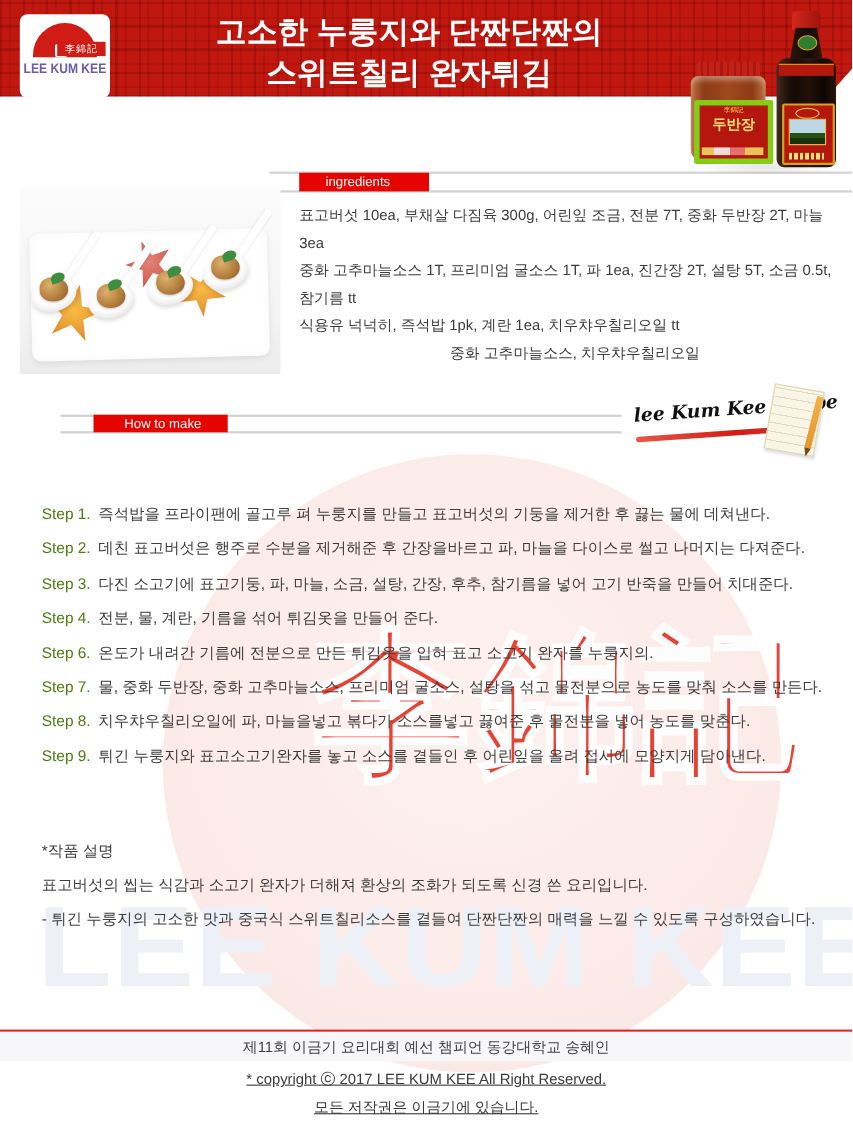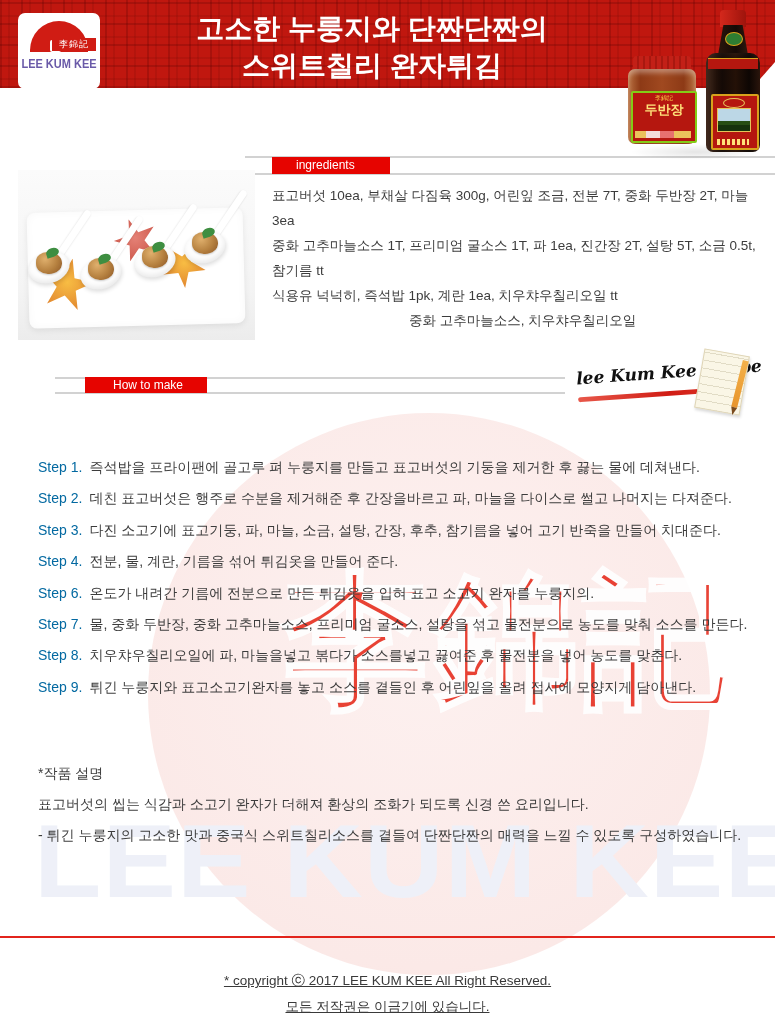--- a/index.html
+++ b/index.html
@@ -39,21 +39,21 @@
 
   
   .products{position:absolute;left:620px;top:8px;width:150px;height:152px;z-index:4;}
   .jar{position:absolute;left:8px;top:48px;width:68px;height:88px;}
   .jar-lid{position:absolute;left:5px;top:0;width:58px;height:15px;background:
            repeating-linear-gradient(90deg,#c32017 0 4px,#a81810 4px 6px);border-radius:4px 4px 2px 2px;}
   .jar-body{position:absolute;left:0;top:13px;width:68px;height:75px;border-radius:7px;
             background:linear-gradient(90deg,#b97242 0,#8d3a16 18%,#a04920 50%,#8d3a16 82%,#b97242 100%);
             box-shadow:inset 0 4px 5px rgba(255,255,255,.35);}
   .jar-label{position:absolute;left:3px;top:35px;width:62px;height:48px;background:#b5170f;
-             border:2px solid #84cc16;border-radius:2px;text-align:center;overflow:hidden;}
+             border:5px solid #84cc16;border-radius:2px;text-align:center;overflow:hidden;}
   .jar-brand{display:block;margin-top:2px;color:#ffd84d;font-size:6px;line-height:7px;}
   .jar-name{display:block;color:#ffe27a;font-weight:bold;font-size:13px;line-height:15px;}
   .jar-strip{position:absolute;left:2px;bottom:3px;width:56px;height:7px;
              background:linear-gradient(90deg,#f5e06a 0 20%,#ffffff 20% 45%,#f08080 45% 70%,#f5e06a 70% 100%);opacity:.85;}
   .bottle{position:absolute;left:82px;top:2px;width:62px;height:142px;}
   .bottle-cap{position:absolute;left:18px;top:0;width:26px;height:17px;background:linear-gradient(90deg,#d4281c,#9e140c);border-radius:4px 4px 0 0;}
   .bottle-neck{position:absolute;left:16px;top:15px;width:30px;height:30px;background:linear-gradient(90deg,#2a150c,#140a06 60%,#30190e);
                clip-path:polygon(18% 0,82% 0,100% 100%,0 100%);}
   .bottle-emblem{position:absolute;left:23px;top:22px;width:16px;height:12px;background:#2e7d32;border:1px solid #d8a21c;border-radius:50%;}
   .bottle-body{position:absolute;left:4px;top:43px;width:54px;height:99px;border-radius:10px 10px 7px 7px;
@@ -109,21 +109,21 @@
            border:1px solid #ded4b6;transform:rotate(10deg);box-shadow:1px 2px 3px rgba(0,0,0,.15);
            background-image:repeating-linear-gradient(0deg,transparent 0 7px,rgba(150,140,100,.25) 7px 8px);}
   .pencil{position:absolute;left:737px;top:360px;width:6px;height:48px;z-index:3;
           background:linear-gradient(#f3b14a,#e8952d);transform:rotate(14deg);}
   .pencil:after{content:"";position:absolute;left:0;top:48px;border-left:3px solid transparent;
                 border-right:3px solid transparent;border-top:8px solid #7a4a1d;}
 
   
   .steps{position:absolute;left:38px;top:452px;width:720px;z-index:2;}
   .step-row{font-size:14px;line-height:31.4px;white-space:nowrap;}
-  .step-label{color:#0369a1;margin-right:7px;}
+  .step-label{color:#4d7c0f;margin-right:7px;}
 
   
   .desc{position:absolute;left:38px;top:758px;width:720px;font-size:14px;line-height:31px;z-index:2;}
 
   
   .footer-rule{position:absolute;left:0;top:936px;width:775px;height:2px;background:#e2241c;z-index:2;}
   .footer-band{position:absolute;left:0;top:938px;width:775px;height:27px;background:#f7f7f9;z-index:2;
                text-align:center;line-height:27px;font-size:13.5px;color:#3f3f3f;}
   .footer-copy{position:absolute;left:0;width:775px;text-align:center;font-size:13.5px;color:#3a3a3a;z-index:2;text-decoration:underline;}
   .fc1{top:972px;}
@@ -236,16 +236,17 @@
     <div class="step-row"><span class="step-label">Step 9.</span><span>튀긴 누룽지와 표고소고기완자를 놓고 소스를 곁들인 후 어린잎을 올려 접시에 모양지게 담아낸다.</span></div>
   </div>
 
   <div class="desc">
     <div>*작품 설명</div>
     <div>표고버섯의 씹는 식감과 소고기 완자가 더해져 환상의 조화가 되도록 신경 쓴 요리입니다.</div>
     <div>- 튀긴 누룽지의 고소한 맛과 중국식 스위트칠리소스를 곁들여 단짠단짠의 매력을 느낄 수 있도록 구성하였습니다.</div>
   </div>
 
   <div class="footer-rule"></div>
+  <div class="footer-band">제11회 이금기 요리대회 예선 챔피언 동강대학교 송혜인</div>
   <div class="footer-copy fc1">* copyright ⓒ 2017 LEE KUM KEE All Right Reserved.</div>
   <div class="footer-copy fc2">모든 저작권은 이금기에 있습니다.</div>
 
 </div>
 
 </body></html>

